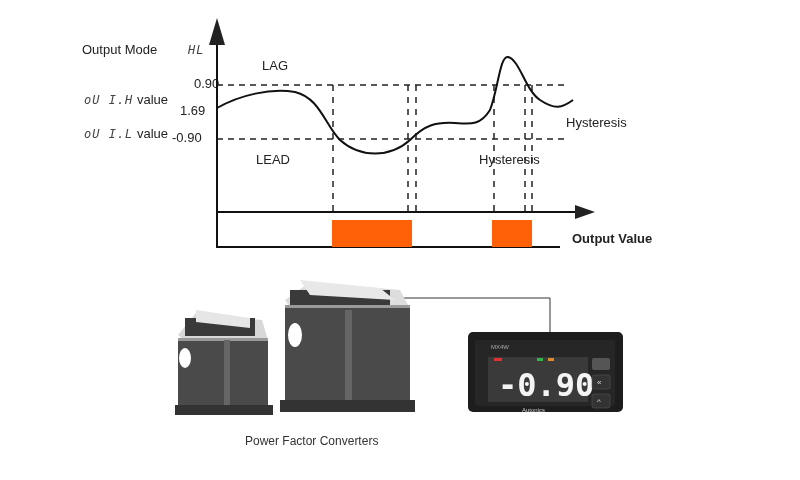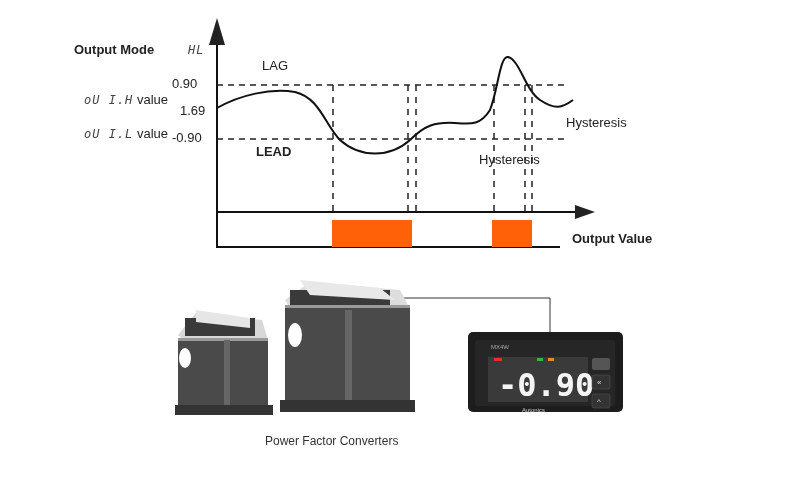--- a/index.html
+++ b/index.html
@@ -6,37 +6,37 @@
   body { width:800px; height:480px; position:relative; overflow:hidden; font-family:"Liberation Sans", sans-serif; color:#222; }
   .lbl { position:absolute; font-size:13px; color:#222; white-space:nowrap; }
   .seg { font-family:"DejaVu Sans Mono", monospace; font-style:italic; font-size:12px; color:#444; letter-spacing:1px; }
   svg { position:absolute; left:0; top:0; }
   .caption { position:absolute; font-size:12px; color:#333; }
   .meter-digits { font-family:"DejaVu Sans Mono", monospace; fill:#f4f4f4; font-weight:bold; }
 </style>
 </head>
 <body>
 
-<div class="lbl" style="left:74px;top:42px;font-weight:bold;">Output Mode</div>
+<div class="lbl" style="left:82px;top:42px;">Output Mode</div>
 <div class="lbl seg" style="left:188px;top:43px;">HL</div>
 
 <div class="lbl" style="left:84px;top:92px;">
   <span class="seg">oU I.H</span>
   <span>value</span>
 </div>
-<div class="lbl" style="left:172px;top:76px;text-align:center;">0.90</div>
+<div class="lbl" style="left:194px;top:76px;text-align:center;">0.90</div>
 <div class="lbl" style="left:180px;top:103px;">1.69</div>
 <div class="lbl" style="left:84px;top:126px;">
   <span class="seg">oU I.L</span>
   <span>value</span>
 </div>
 <div class="lbl" style="left:172px;top:130px;">-0.90</div>
 
 <div class="lbl" style="left:262px;top:58px;">LAG</div>
-<div class="lbl" style="left:256px;top:144px;font-weight:bold;">LEAD</div>
+<div class="lbl" style="left:256px;top:152px;">LEAD</div>
 <div class="lbl" style="left:566px;top:115px;">Hysteresis</div>
 <div class="lbl" style="left:479px;top:152px;">Hysteresis</div>
 <div class="lbl" style="left:572px;top:231px;font-weight:bold;">Output Value</div>
 
 <svg width="800" height="480" viewBox="0 0 800 480">
 
   <line x1="217" y1="40" x2="217" y2="248" stroke="#111" stroke-width="2"></line>
   <polygon points="209,45 217,18 225,45" fill="#222"></polygon>
 
   <line x1="217" y1="212" x2="578" y2="212" stroke="#111" stroke-width="2"></line>
@@ -96,13 +96,13 @@
     <text x="498" y="396" font-size="32" class="meter-digits">-0.90</text>
     <text x="522" y="412" font-size="6" fill="#ccc" font-family="'Liberation Sans', sans-serif">Autonics</text>
     <rect x="592" y="358" width="18" height="12" rx="2" fill="#555"></rect>
     <rect x="592" y="375" width="18" height="14" rx="2" fill="#333" stroke="#555" stroke-width="0.6"></rect>
     <text x="597" y="385" font-size="8" fill="#ddd">«</text>
     <rect x="592" y="394" width="18" height="14" rx="2" fill="#333" stroke="#555" stroke-width="0.6"></rect>
     <text x="597" y="404" font-size="8" fill="#ddd">^</text>
   </g>
 </svg>
 
-<div class="caption" style="left:245px;top:434px;margin-left:20px;">Power Factor Converters</div>
+<div class="caption" style="left:245px;top:434px;">Power Factor Converters</div>
 
 </body></html>

